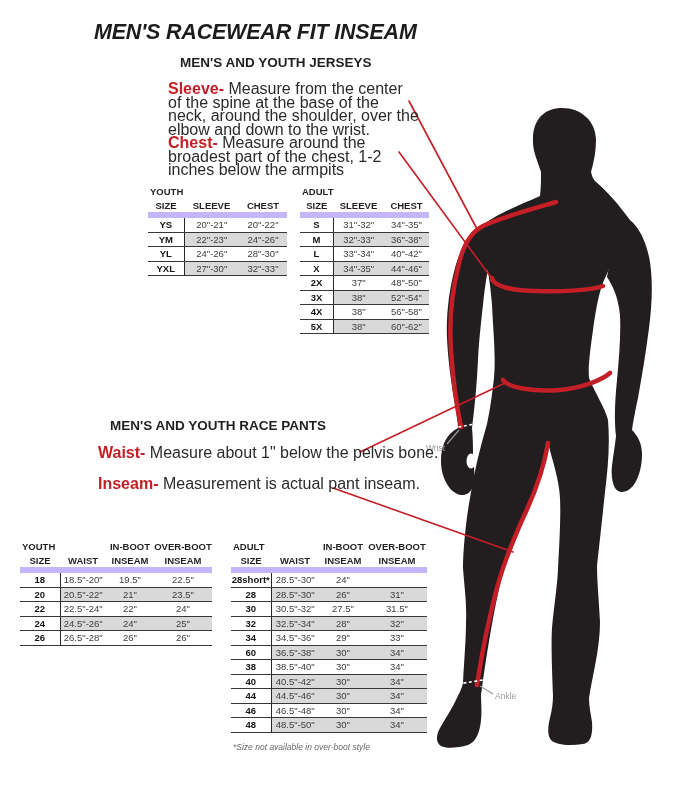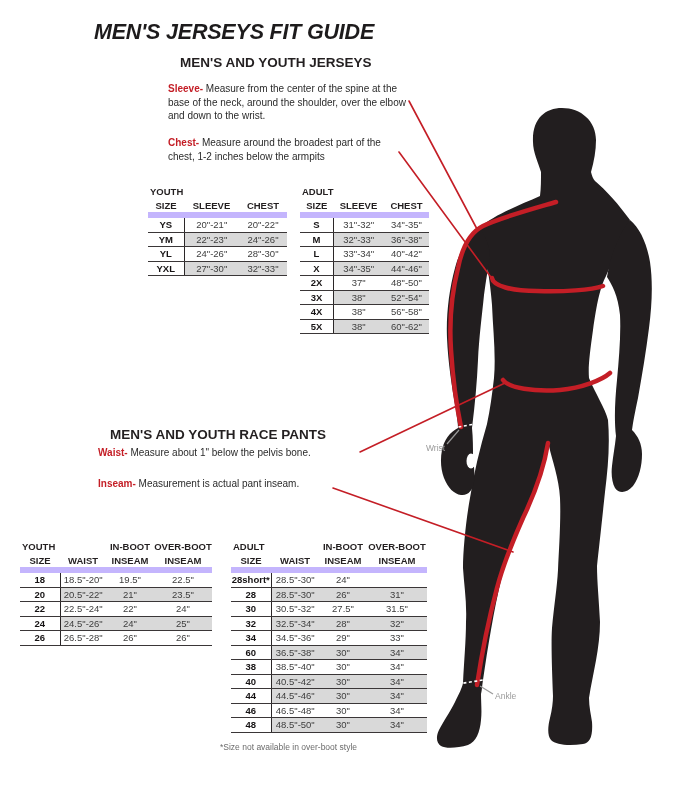--- a/index.html
+++ b/index.html
@@ -13,28 +13,28 @@
     position:relative;width:686px;height:800px;background:#fff;overflow:hidden;
     font-family:"Liberation Sans",sans-serif;color:#2a2a2a;
   }
   .abs{position:absolute;}
   .title{
     left:94px;top:20px;font-size:21.5px;font-weight:bold;font-style:italic;
     color:#1d1b1c;white-space:nowrap;letter-spacing:-0.2px;
   }
   .sec-h{font-size:13.5px;font-weight:bold;color:#231f20;white-space:nowrap;padding-left:12px;}
   .jerseys-h{left:168px;top:55px;}
-  .pants-h{left:98px;top:418px;margin-top:9px;}
-  .para{font-size:10px;line-height:13.5px;color:#2b2b2b;}
+  .pants-h{left:98px;top:418px;}
+  .para{font-size:16px;line-height:13.5px;color:#2b2b2b;}
   .para .lead{color:var(--accent);font-weight:bold;}
   .sleeve-p{left:168px;top:82px;width:252px;}
   .chest-p{left:168px;top:136px;width:234px;}
   .waist-p{left:98px;top:446px;white-space:nowrap;}
   .inseam-p{left:98px;top:477px;white-space:nowrap;}
-  .footnote{left:220px;top:742px;font-size:8.5px;color:#6b6b6b;white-space:nowrap;}
+  .footnote{left:233px;top:742px;font-size:8.5px;color:#6b6b6b;white-space:nowrap;font-style:italic;}
 
   .tbl{position:absolute;}
   .tbl table{border-collapse:collapse;table-layout:fixed;}
   .tbl th,.tbl td{
     padding:0;font-size:9.5px;height:13.5px;line-height:13.5px;
     text-align:center;white-space:nowrap;overflow:visible;
   }
   .tbl thead th{font-weight:bold;color:#231f20;}
   .tbl thead tr.grp-row th{text-align:center;}
   .tbl thead tr.grp-row th:first-child{text-align:left;padding-left:2px;}
@@ -153,21 +153,21 @@
 
     <path class="dash" d="M 453,428 L 475,424"></path>
     <path class="dash" d="M 458,684 L 483,680"></path>
 
     <path class="gray-callout" d="M 447,444 L 459,430"></path>
     <path class="gray-callout" d="M 493,694 L 480,686"></path>
     <text class="fig-label" x="426" y="451">Wrist</text>
     <text class="fig-label" x="495" y="699">Ankle</text>
   </svg>
 
-  <div class="abs title">MEN'S JERSEYS FIT GUIDE</div>
+  <div class="abs title">MEN'S RACEWEAR FIT INSEAM</div>
 
   <div class="abs sec-h jerseys-h">MEN'S AND YOUTH JERSEYS</div>
 
   <div class="abs para sleeve-p">
     <span class="lead">Sleeve-</span><span> Measure from the center of the spine at the base of the neck, around the shoulder, over the elbow and down to the wrist.</span>
   </div>
 
   <div class="abs para chest-p">
     <span class="lead">Chest-</span><span> Measure around the broadest part of the chest, 1-2 inches below the armpits</span>
   </div>

